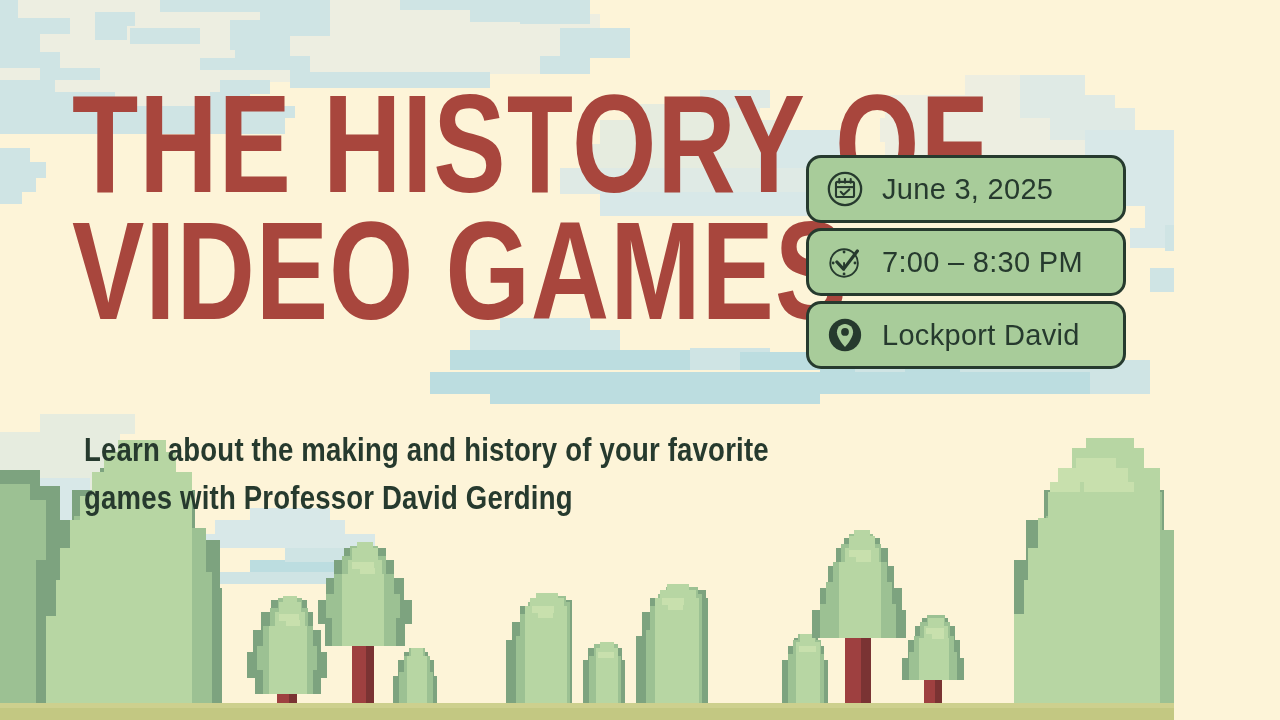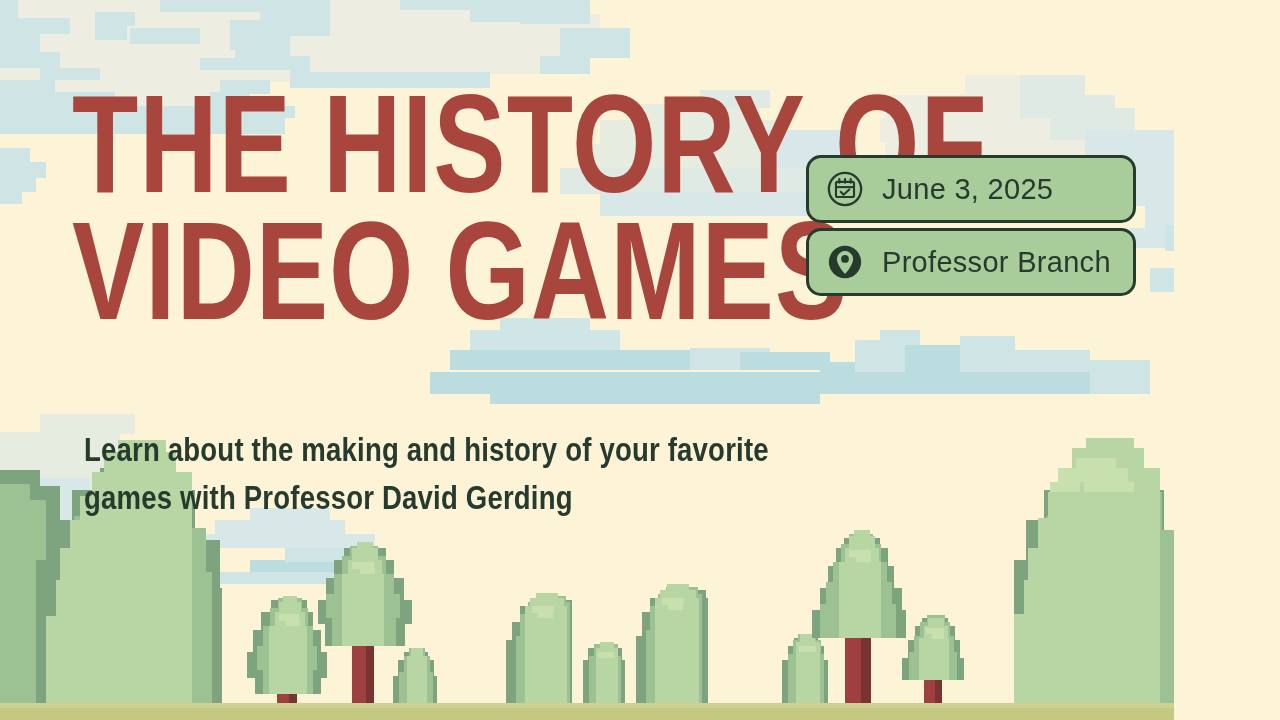--- a/index.html
+++ b/index.html
@@ -559,26 +559,38 @@
         <rect x="10.5" y="12.5" width="19" height="16" rx="1.6" fill="none" stroke="#263a2e" stroke-width="2.2"></rect>
         <line x1="10.5" y1="18" x2="29.5" y2="18" stroke="#263a2e" stroke-width="2.2"></line>
         <line x1="14" y1="9.5" x2="14" y2="13.5" stroke="#263a2e" stroke-width="2.2" stroke-linecap="round"></line>
         <line x1="20" y1="9.5" x2="20" y2="13.5" stroke="#263a2e" stroke-width="2.2" stroke-linecap="round"></line>
         <line x1="26" y1="9.5" x2="26" y2="13.5" stroke="#263a2e" stroke-width="2.2" stroke-linecap="round"></line>
         <polyline points="15.5,23 18.5,26 24.5,20.5" fill="none" stroke="#263a2e" stroke-width="2.2" stroke-linecap="round" stroke-linejoin="round"></polyline>
       </svg>
       <span class="badge-label">June 3, 2025</span>
     </div>
 
+    <div class="badge">
+      <svg class="badge-icon" viewBox="0 0 40 40" xmlns="http://www.w3.org/2000/svg">
+        <circle cx="19" cy="21" r="14.5" fill="none" stroke="#263a2e" stroke-width="2"></circle>
+        <circle cx="19" cy="9.5" r="1.5" fill="#263a2e"></circle>
+        <circle cx="30.5" cy="21" r="1.5" fill="#263a2e"></circle>
+        <circle cx="19" cy="32.5" r="1.5" fill="#263a2e"></circle>
+        <circle cx="7.5" cy="21" r="1.5" fill="#263a2e"></circle>
+        <line x1="19" y1="21" x2="19" y2="28" stroke="#263a2e" stroke-width="2" stroke-linecap="round"></line>
+        <polyline points="11.5,20 18.5,27.5 33,8.5" fill="none" stroke="#263a2e" stroke-width="3.4" stroke-linecap="round" stroke-linejoin="round"></polyline>
+      </svg>
+      <span class="badge-label">7:00 – 8:30 PM</span>
+    </div>
 
     <div class="badge">
       <svg class="badge-icon" viewBox="0 0 40 40" xmlns="http://www.w3.org/2000/svg">
         <circle cx="20" cy="20" r="17" fill="#263a2e"></circle>
         <path d="M20 8.5 C15.3 8.5 11.5 12.3 11.5 17 C11.5 23.4 20 32.5 20 32.5
                  C20 32.5 28.5 23.4 28.5 17 C28.5 12.3 24.7 8.5 20 8.5 Z" fill="#a8cc9a"></path>
         <circle cx="20" cy="16.8" r="4.1" fill="#263a2e"></circle>
       </svg>
-      <span class="badge-label">Professor Branch</span>
+      <span class="badge-label">Lockport David</span>
     </div>
 
   </div>
 
 </div>
 
 </body></html>

